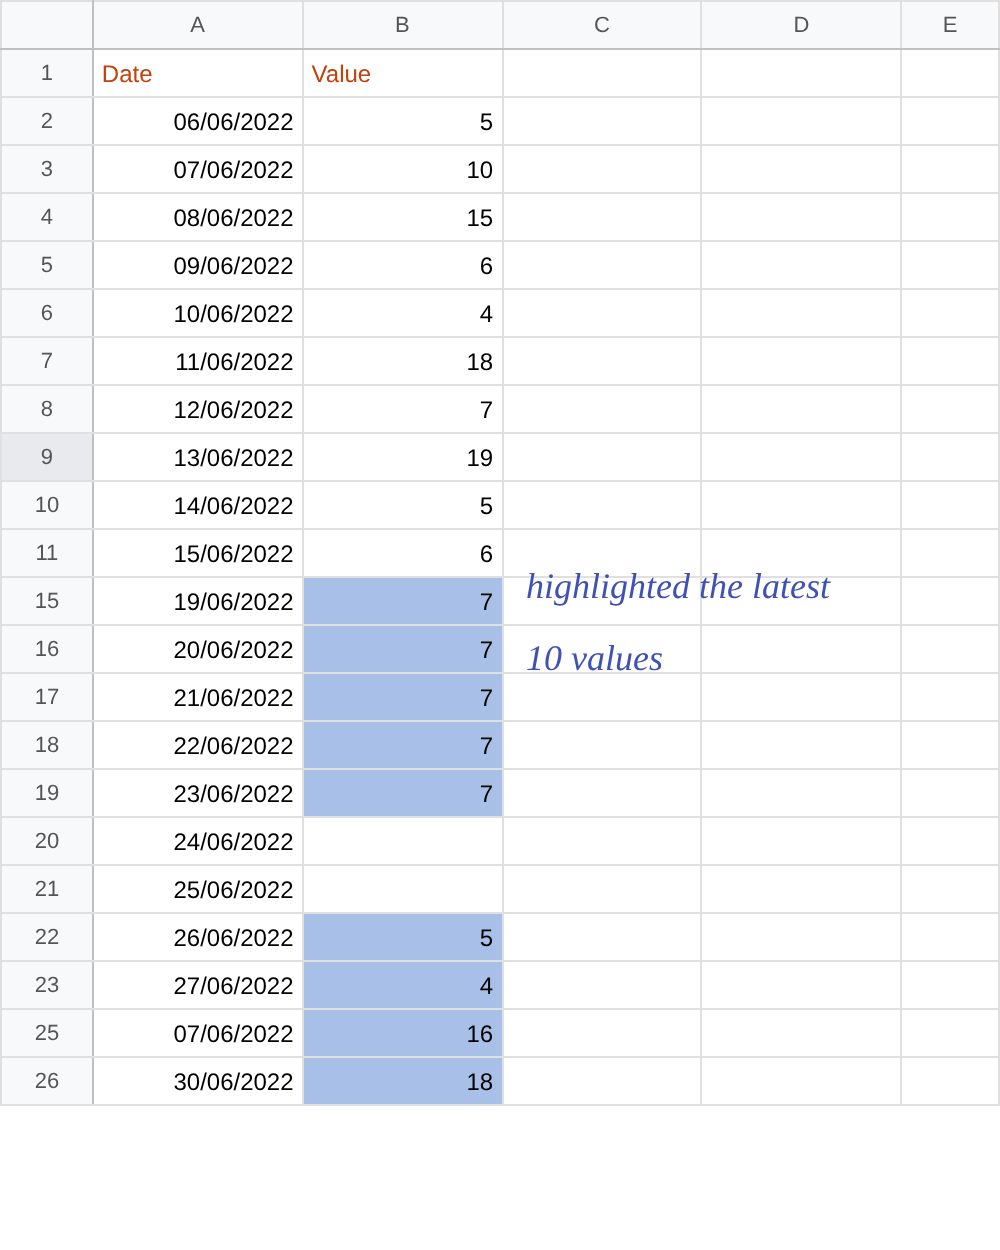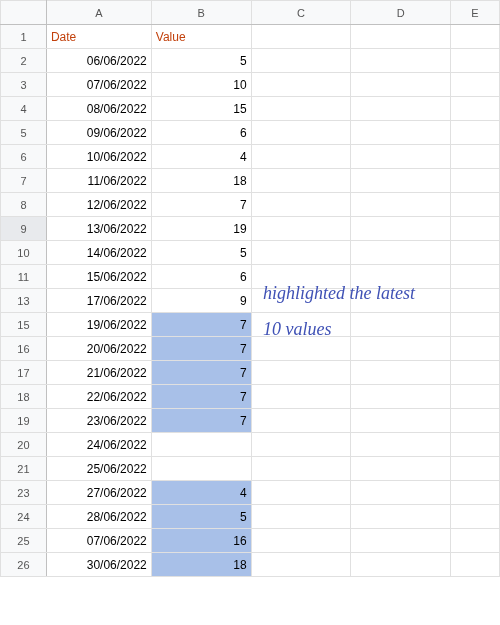--- a/index.html
+++ b/index.html
@@ -163,28 +163,20 @@
     </div>
     <div class="row">
       <div class="rcell">11</div>
       <div class="cell col-a date">15/06/2022</div>
       <div class="cell col-b val">6</div>
       <div class="cell col-c"></div>
       <div class="cell col-d"></div>
       <div class="cell col-e"></div>
     </div>
     <div class="row">
-      <div class="rcell">13</div>
-      <div class="cell col-a date">17/06/2022</div>
-      <div class="cell col-b val">9</div>
-      <div class="cell col-c"></div>
-      <div class="cell col-d"></div>
-      <div class="cell col-e"></div>
-    </div>
-    <div class="row">
       <div class="rcell">15</div>
       <div class="cell col-a date">19/06/2022</div>
       <div class="cell col-b val hl">7</div>
       <div class="cell col-c"></div>
       <div class="cell col-d"></div>
       <div class="cell col-e"></div>
     </div>
     <div class="row">
       <div class="rcell">16</div>
       <div class="cell col-a date">20/06/2022</div>
@@ -227,36 +219,36 @@
     </div>
     <div class="row">
       <div class="rcell">21</div>
       <div class="cell col-a date">25/06/2022</div>
       <div class="cell col-b val"></div>
       <div class="cell col-c"></div>
       <div class="cell col-d"></div>
       <div class="cell col-e"></div>
     </div>
     <div class="row">
+      <div class="rcell">22</div>
+      <div class="cell col-a date">26/06/2022</div>
+      <div class="cell col-b val hl">5</div>
+      <div class="cell col-c"></div>
+      <div class="cell col-d"></div>
+      <div class="cell col-e"></div>
+    </div>
+    <div class="row">
       <div class="rcell">23</div>
       <div class="cell col-a date">27/06/2022</div>
       <div class="cell col-b val hl">4</div>
       <div class="cell col-c"></div>
       <div class="cell col-d"></div>
       <div class="cell col-e"></div>
     </div>
     <div class="row">
-      <div class="rcell">24</div>
-      <div class="cell col-a date">28/06/2022</div>
-      <div class="cell col-b val hl">5</div>
-      <div class="cell col-c"></div>
-      <div class="cell col-d"></div>
-      <div class="cell col-e"></div>
-    </div>
-    <div class="row">
       <div class="rcell">25</div>
       <div class="cell col-a date">07/06/2022</div>
       <div class="cell col-b val hl">16</div>
       <div class="cell col-c"></div>
       <div class="cell col-d"></div>
       <div class="cell col-e"></div>
     </div>
     <div class="row">
       <div class="rcell">26</div>
       <div class="cell col-a date">30/06/2022</div>

